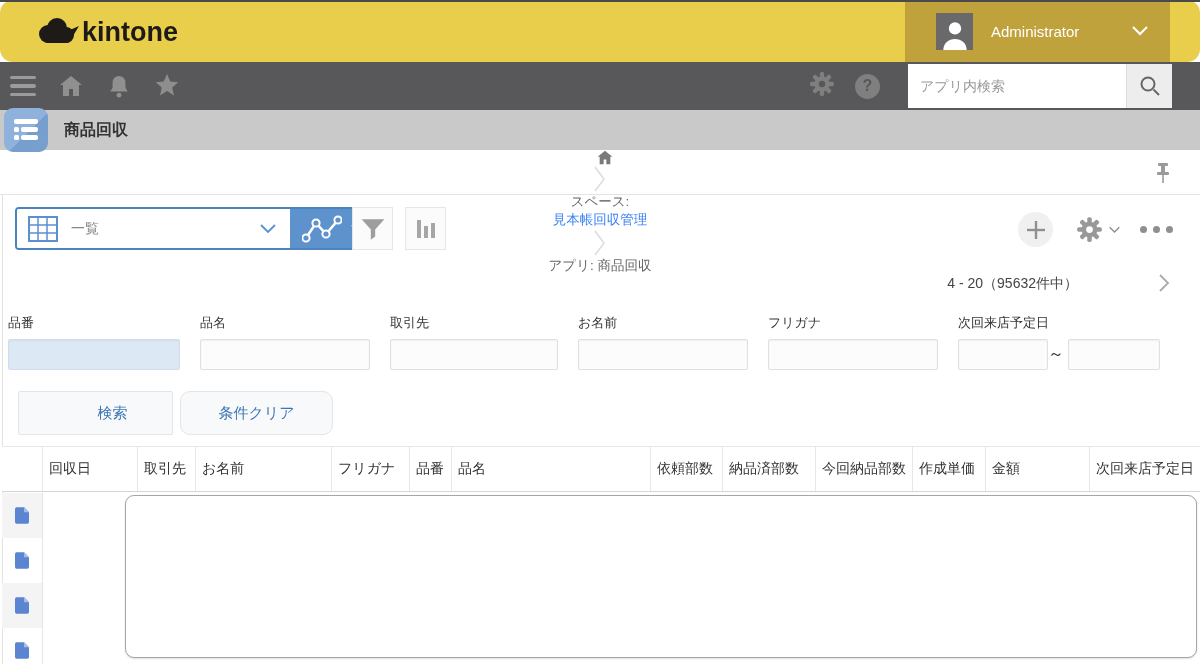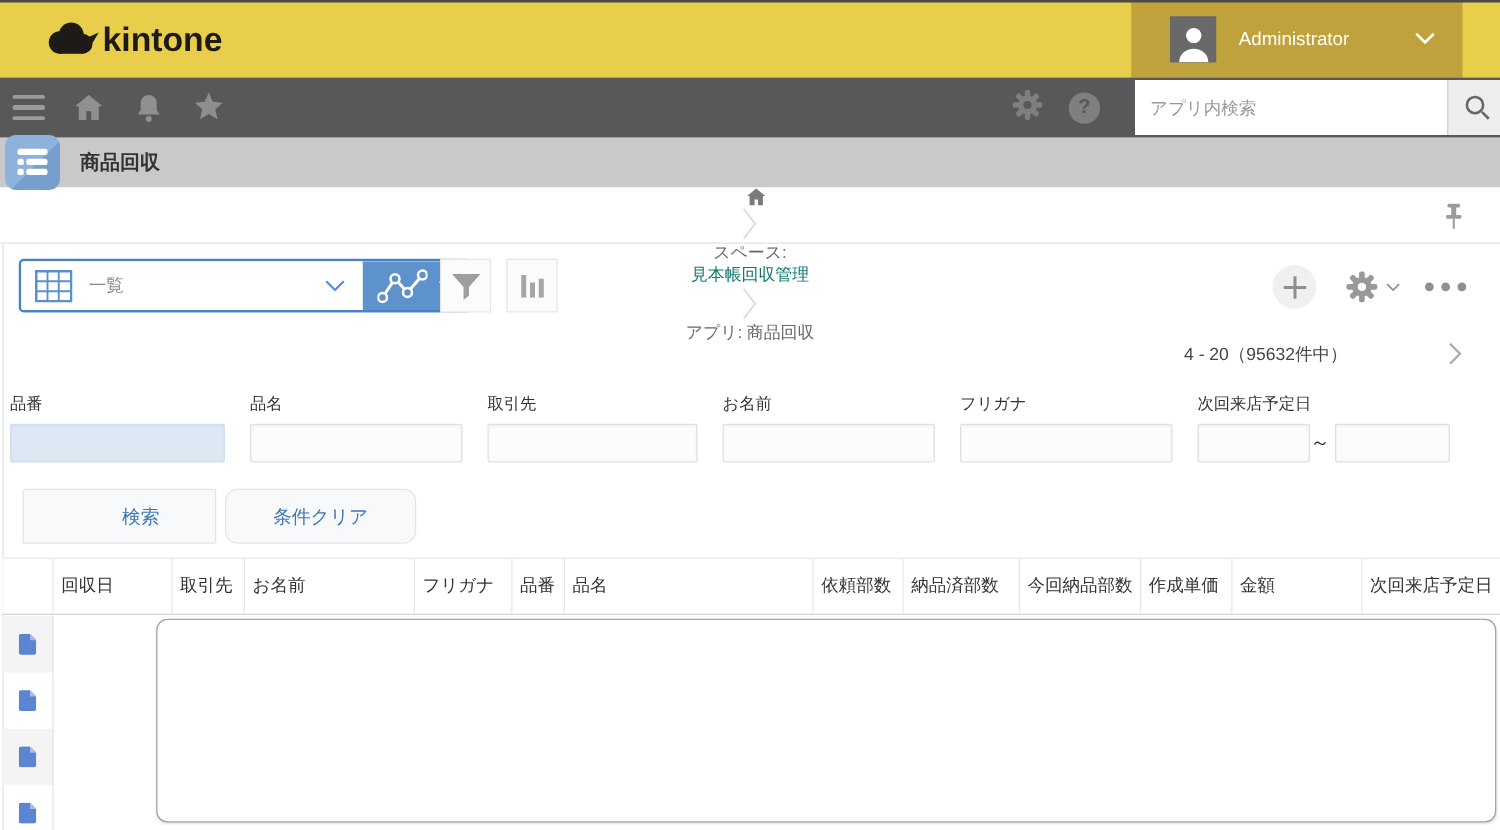--- a/index.html
+++ b/index.html
@@ -1,51 +1,51 @@
 <!DOCTYPE html>
 <html><head>
 <meta charset="utf-8">
 <style>
   html,body{margin:0;padding:0;background:#fff;}
   *{box-sizing:border-box;font-family:"Liberation Sans","DejaVu Sans",sans-serif;}
   .screen{position:relative;width:1200px;height:664px;overflow:hidden;background:#fff;}
 
   
   .top-strip{position:absolute;left:0;top:0;width:1200px;height:2px;background:#4a4a4a;z-index:60;}
-  .yellow-header{position:absolute;left:0;top:0;width:1200px;height:62px;background:#e8ce4b;z-index:10;}
+  .yellow-header{position:absolute;left:0;top:0;width:1200px;height:62px;background:#e8ce4b;z-index:10;border-radius:13px;}
   .logo{position:absolute;left:34px;top:12px;display:flex;align-items:center;gap:2px;}
   .logo-text{font-size:27px;font-weight:bold;color:#1d1a17;letter-spacing:0px;}
   .user-block{position:absolute;left:905px;top:0;width:265px;height:62px;background:#c0a23d;display:flex;align-items:center;z-index:11;}
   .avatar{width:37px;height:37px;background:#69696b;margin-left:31px;display:flex;align-items:flex-end;justify-content:center;overflow:hidden;}
   .user-name{color:#ffffff;font-size:15px;margin-left:18px;flex:1;}
   .user-chevron{margin-right:22px;}
 
   
   .navbar{position:absolute;left:0;top:62px;width:1200px;height:48px;background:#58585a;z-index:10;}
   .nav-left{position:absolute;left:0;top:0;height:48px;display:flex;align-items:center;}
   .nav-icon{width:26px;height:24px;margin-left:22px;display:flex;align-items:center;justify-content:center;}
   .hamburger{display:flex;flex-direction:column;justify-content:space-between;height:20px;width:26px;margin-left:10px;}
   .hamburger span{display:block;height:3.2px;background:#9b9b9b;border-radius:2px;}
   .nav-right-icons{position:absolute;right:320px;top:0;height:48px;display:flex;align-items:center;gap:20px;}
   .help-circle{width:25px;height:25px;border-radius:50%;background:#7f7f7f;color:#58585a;font-weight:bold;font-size:16px;display:flex;align-items:center;justify-content:center;}
   .nav-search{position:absolute;left:908px;top:64px;display:flex;z-index:12;}
-  .nav-search input{width:250px;height:44px;border:none;outline:none;padding:0 12px;font-size:14px;color:#333;background:#fff;}
+  .nav-search input{width:218px;height:44px;border:none;outline:none;padding:0 12px;font-size:14px;color:#333;background:#fff;}
   .nav-search input::placeholder{color:#999;}
   .nav-search-btn{width:46px;height:44px;background:#ededed;border:none;border-left:1px solid #ddd;display:flex;align-items:center;justify-content:center;cursor:pointer;}
 
   
   .app-title-bar{position:absolute;left:0;top:110px;width:1200px;height:40px;background:#c9c9c9;display:flex;align-items:center;}
   .app-title{margin-left:64px;font-size:16px;font-weight:bold;color:#333;}
   .app-icon{position:absolute;left:4px;top:108px;width:44px;height:44px;border-radius:9px;background:linear-gradient(135deg,#8fb2dc 55%,#779fce 55%);z-index:15;display:flex;align-items:center;justify-content:center;}
 
   
   .breadcrumb{position:absolute;left:0;top:150px;width:1200px;height:45px;background:#fff;border-bottom:1px solid #e4e4e4;display:flex;align-items:center;font-size:13.5px;color:#666;flex-direction:column;}
   .crumb-home{margin-left:10px;display:flex;align-items:center;}
   .crumb-sep{margin:0 14px;display:flex;align-items:center;}
-  .crumb-link{color:#0f766e;cursor:pointer;}
+  .crumb-link{color:#3b82f6;cursor:pointer;}
   .pin{position:absolute;right:30px;top:12px;}
 
   
   .view-selector{position:absolute;left:15px;top:207px;width:362px;height:43px;border:2px solid #4b83c1;border-radius:4px;display:flex;overflow:hidden;background:#fff;}
   .vs-white{flex:1;display:flex;align-items:center;background:#fff;cursor:pointer;position:relative;}
   .vs-grid-icon{margin-left:11px;}
   .vs-label{margin-left:13px;font-size:14px;color:#888;}
   .vs-chevron{position:absolute;right:14px;top:15px;}
   .vs-blue{width:85px;background:#5e92cc;display:flex;align-items:center;justify-content:center;gap:9px;cursor:pointer;}
   .tool-btn{position:absolute;top:207px;width:41px;height:43px;background:#fbfbfb;border:1px solid #e6e6e6;display:flex;align-items:center;justify-content:center;cursor:pointer;}

